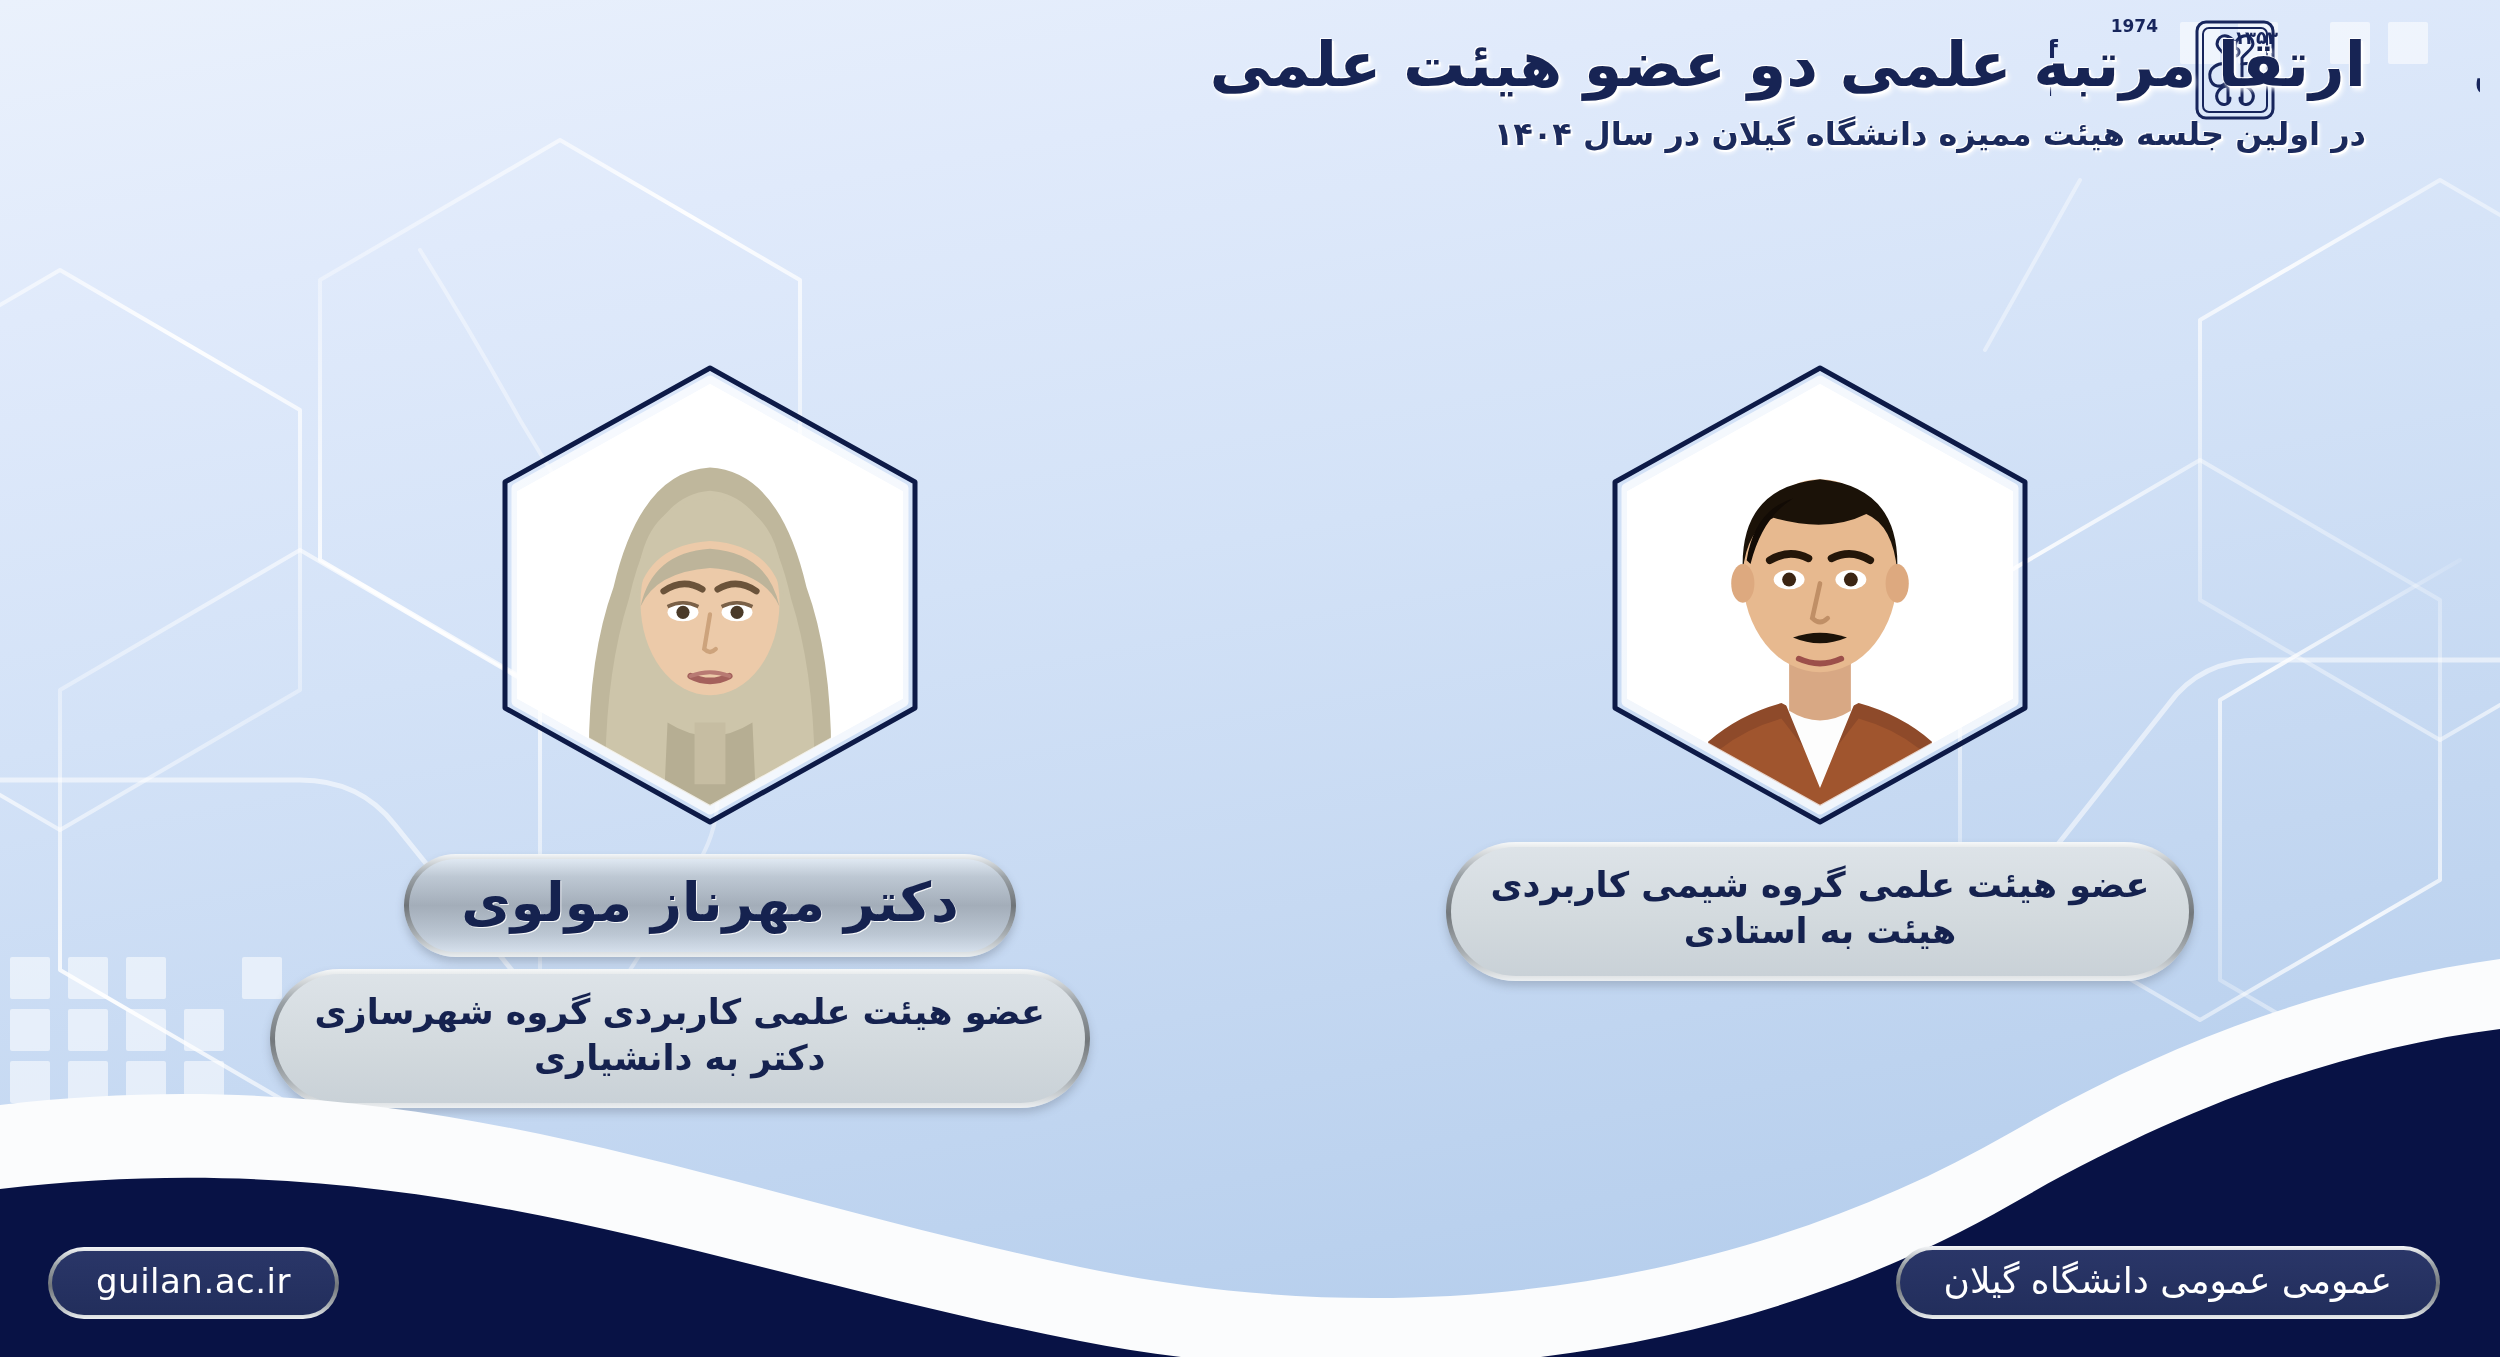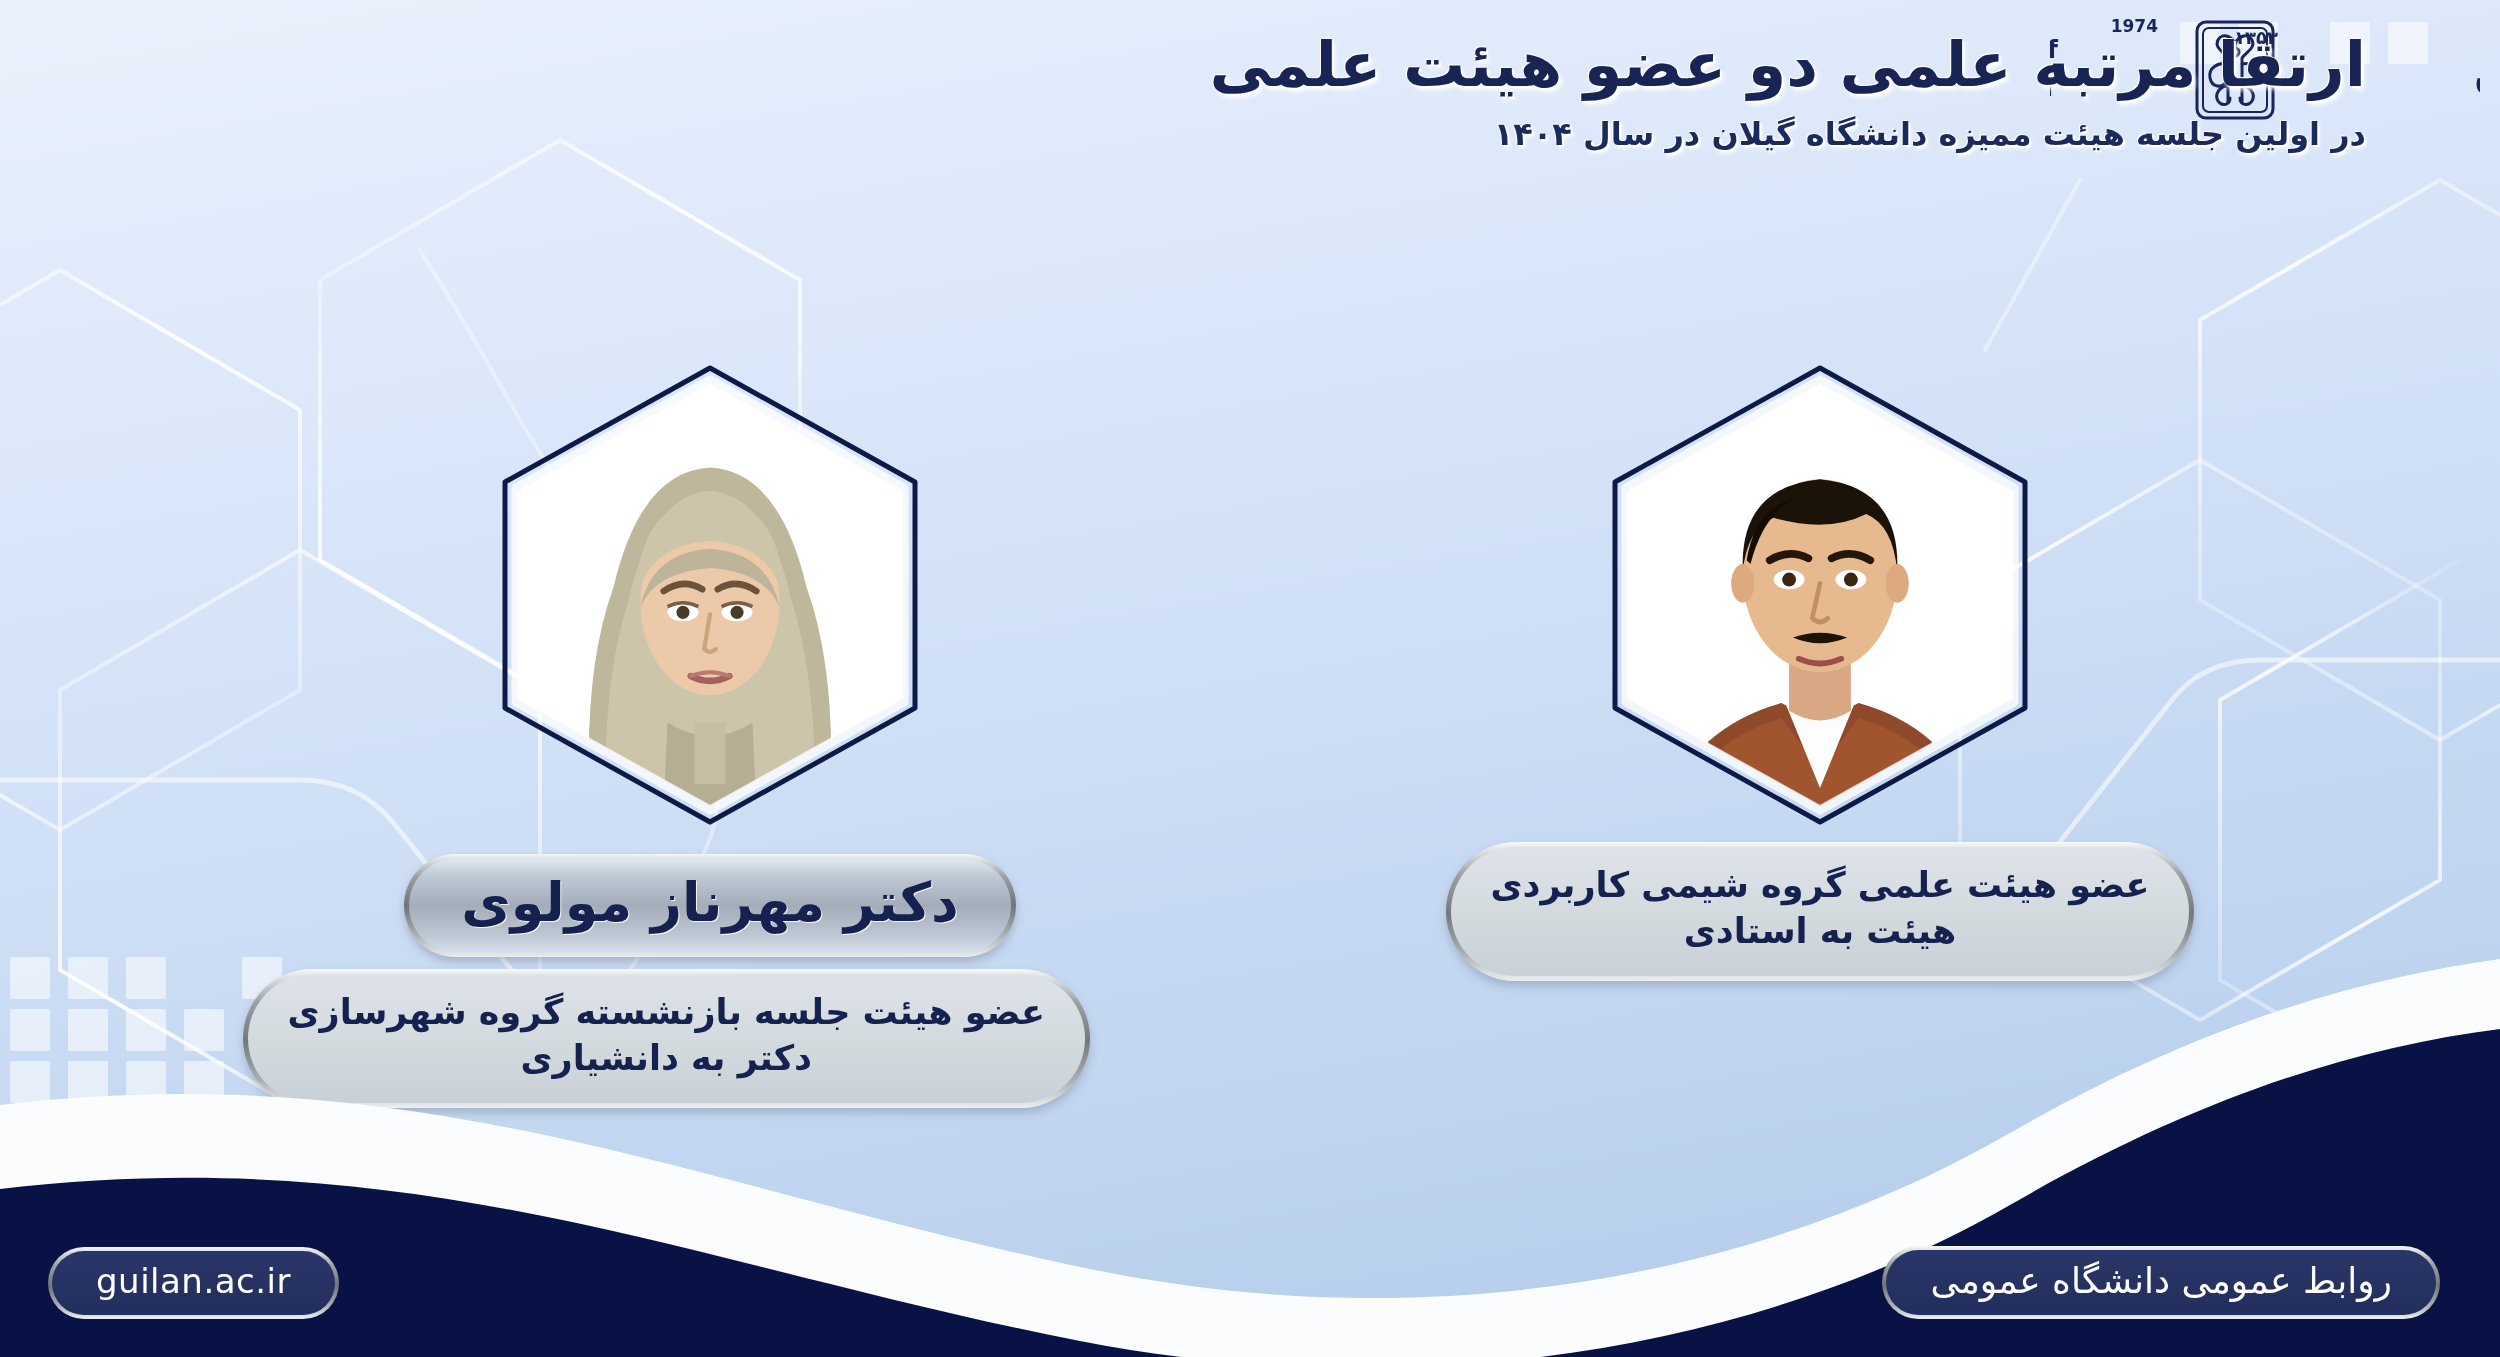--- a/index.html
+++ b/index.html
@@ -301,35 +301,35 @@
           <polygon points="215,8 420,122 420,348 215,462 10,348 10,122" fill="none" stroke="#0d1a47" stroke-width="5" stroke-linejoin="round"></polygon>
           <polygon points="215,20 409,128 409,342 215,450 21,342 21,128" fill="none" stroke="#ffffff" stroke-opacity="0.75" stroke-width="9" stroke-linejoin="round"></polygon>
         </svg>
       </div>
 
       <div class="name-pill">
         <div class="name-text">دکتر مهرناز مولوی</div>
       </div>
 
       <div class="role-pill">
-        <div class="role-line">عضو هیئت جلسه بازنشسته گروه شهرسازی</div>
+        <div class="role-line">عضو هیئت علمی کاربردی گروه شهرسازی</div>
         <div class="role-line">دکتر به دانشیاری</div>
       </div>
     </div>
 
   </div>
 
   <div class="waves">
     <svg viewBox="0 0 2500 420" preserveAspectRatio="none" width="2500" height="420">
       <path d="M0 168 C 420 118, 700 250, 1080 330 C 1430 404, 1760 340, 2010 196 C 2180 98, 2340 44, 2500 22 L2500 420 L0 420 Z" fill="#fbfcfd"></path>
       <path d="M0 252 C 420 202, 700 330, 1080 404 C 1420 470, 1760 412, 2010 268 C 2180 170, 2340 112, 2500 92 L2500 420 L0 420 Z" fill="#081245"></path>
     </svg>
 
     <div class="footer-pill left">
       <div class="footer-text">guilan.ac.ir</div>
     </div>
 
     <div class="footer-pill right">
-      <div class="footer-text fa">روابط عمومی دانشگاه عمومی</div>
+      <div class="footer-text fa">عمومی عمومی دانشگاه گیلان</div>
     </div>
   </div>
 
 </div>
 
 </body></html>

